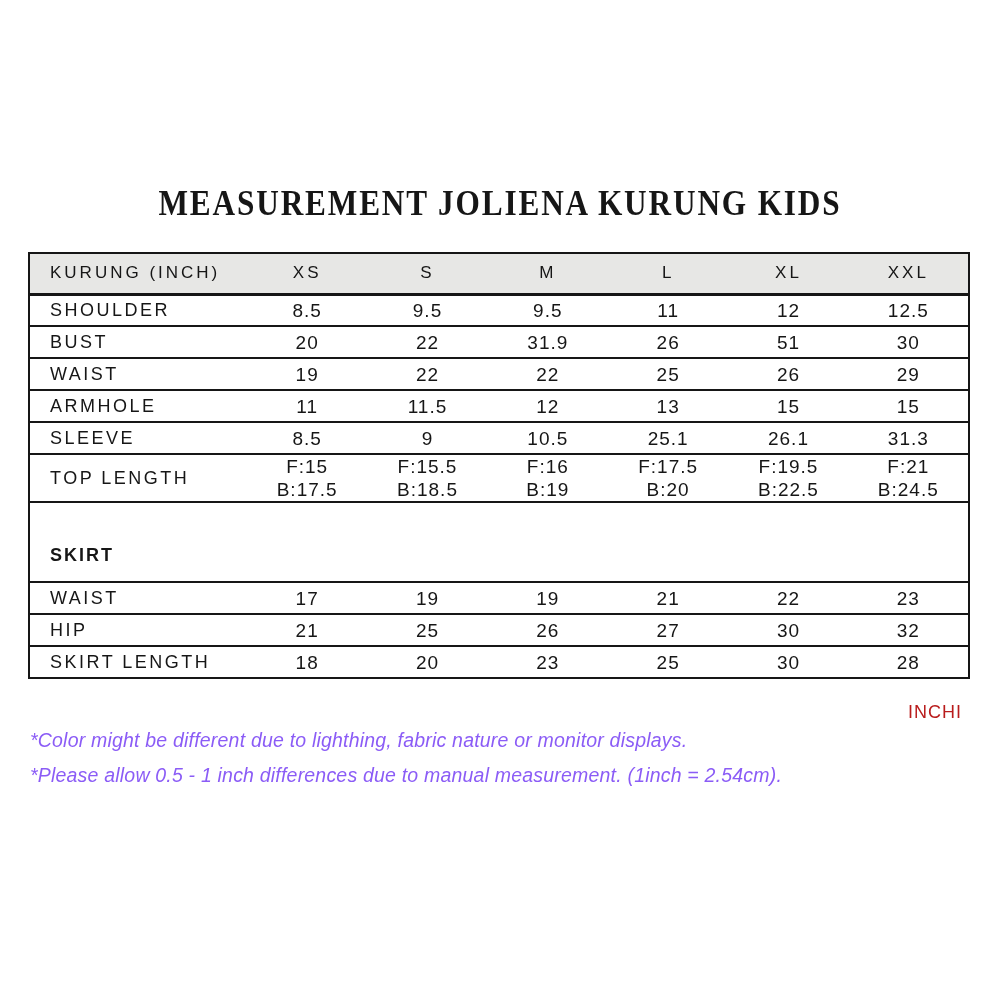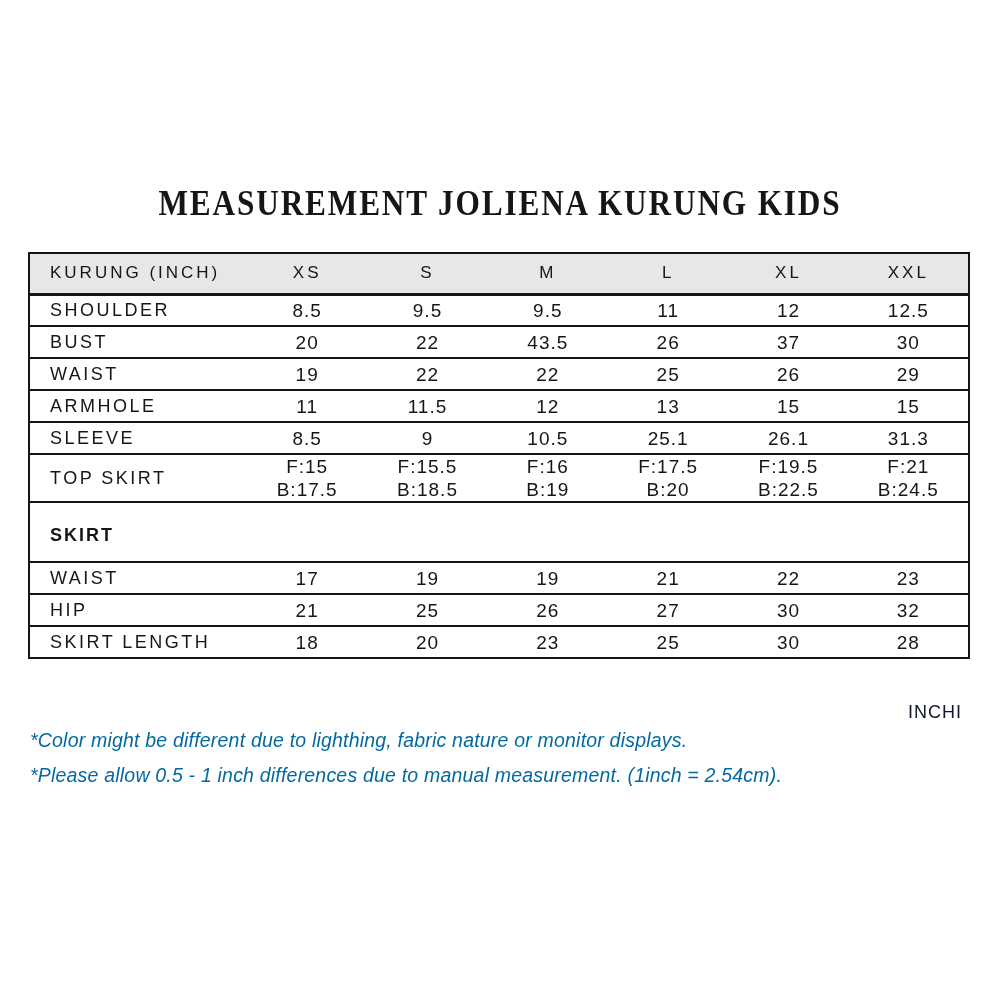--- a/index.html
+++ b/index.html
@@ -67,47 +67,47 @@
     line-height: 23px;
     padding: 0;
     vertical-align: middle;
   }
   td.label-cell {
     text-align: left;
     padding-left: 20px;
     font-size: 18px;
     letter-spacing: 2.5px;
   }
-  tr.section-row { height: 60px; }
+  tr.section-row { height: 80px; }
   td.section-cell {
     text-align: left;
     vertical-align: bottom;
     padding: 0 0 14px 20px;
     font-weight: 700;
     font-size: 18px;
     letter-spacing: 2px;
   }
   .unit-label {
     position: absolute;
     top: 702px;
     left: 28px;
     width: 934px;
     text-align: right;
     font-size: 18px;
     letter-spacing: 1px;
-    color: #0f172a;
+    color: #b91c1c;
   }
   .footnote {
     position: absolute;
     left: 30px;
     margin: 0;
     font-style: italic;
     font-size: 19.5px;
     letter-spacing: 0.2px;
-    color: #0369a1;
+    color: #8b5cf6;
   }
   .footnote.n1 { top: 729px; }
   .footnote.n2 { top: 764px; text-align: right; }
 </style>
 </head>
 <body>
 
 <div class="page">
 
   <h1 class="title">MEASUREMENT JOLIENA KURUNG KIDS</h1>
@@ -140,23 +140,23 @@
         <td>9.5</td>
         <td>9.5</td>
         <td>11</td>
         <td>12</td>
         <td>12.5</td>
       </tr>
       <tr>
         <td class="label-cell">BUST</td>
         <td>20</td>
         <td>22</td>
-        <td>43.5</td>
+        <td>31.9</td>
         <td>26</td>
-        <td>37</td>
+        <td>51</td>
         <td>30</td>
       </tr>
       <tr>
         <td class="label-cell">WAIST</td>
         <td>19</td>
         <td>22</td>
         <td>22</td>
         <td>25</td>
         <td>26</td>
         <td>29</td>
@@ -173,21 +173,21 @@
       <tr>
         <td class="label-cell">SLEEVE</td>
         <td>8.5</td>
         <td>9</td>
         <td>10.5</td>
         <td>25.1</td>
         <td>26.1</td>
         <td>31.3</td>
       </tr>
       <tr class="tall-row">
-        <td class="label-cell">TOP SKIRT</td>
+        <td class="label-cell">TOP LENGTH</td>
         <td>F:15
 B:17.5</td>
         <td>F:15.5
 B:18.5</td>
         <td>F:16
 B:19</td>
         <td>F:17.5
 B:20</td>
         <td>F:19.5
 B:22.5</td>

